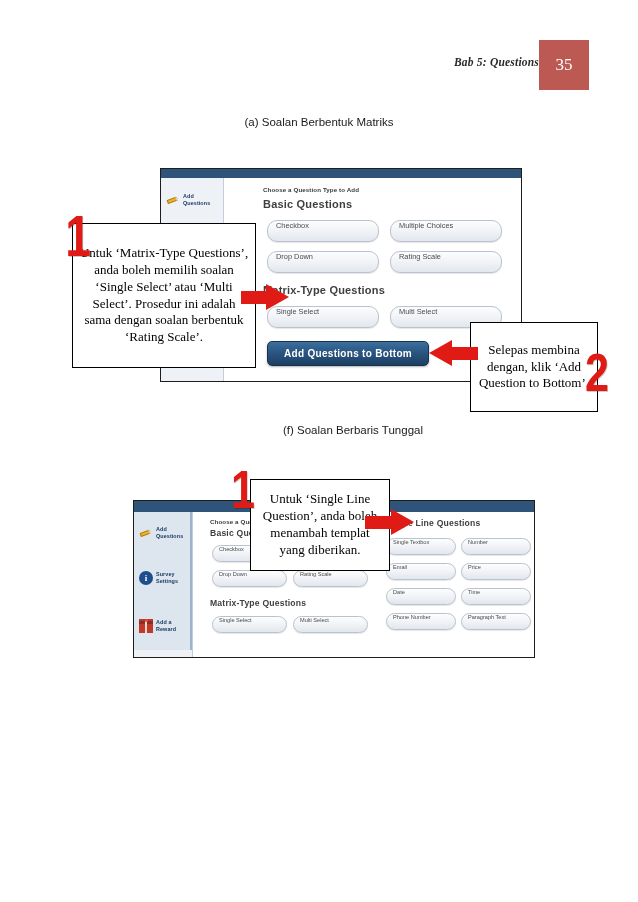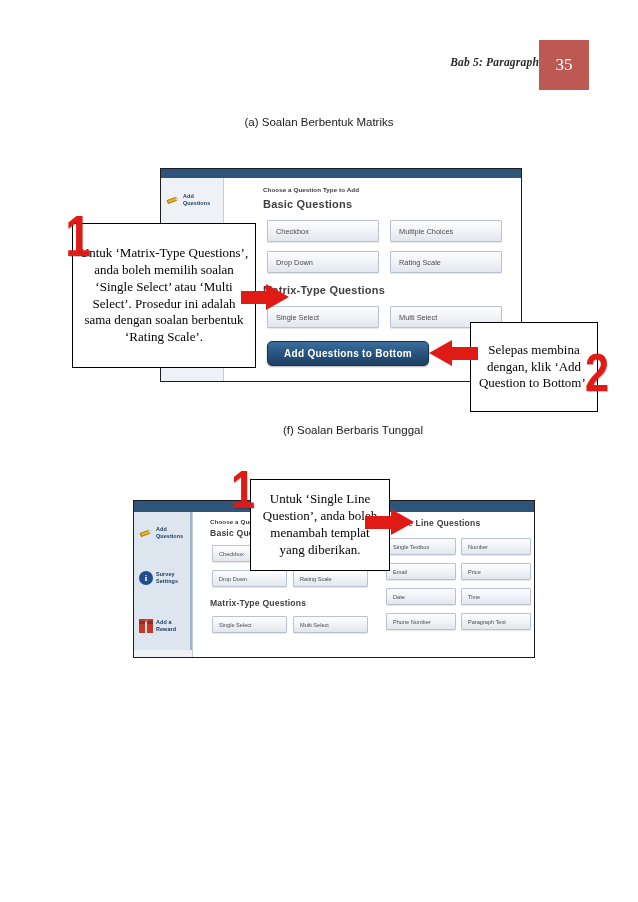--- a/index.html
+++ b/index.html
@@ -69,22 +69,22 @@
   .ic-gift .rib{left:6px;top:2px;width:2px;height:12px;background:#f7d6d0;}
 
   .content{position:absolute;top:0;}
   .c-eyebrow{font-size:6.2px;font-weight:bold;color:#3a3a3a;letter-spacing:.1px;}
   .c-head{font-size:11px;font-weight:bold;color:#3f3f3f;letter-spacing:.2px;}
   .c-head.sm{font-size:8.6px;}
 
   .btn{
     box-sizing:border-box;
     background:linear-gradient(180deg,#fdfdfe 0%,#f2f4f7 45%,#e2e7ee 100%);
-    border:1px solid #b9c3cf;border-radius:1px;
-    display:flex;align-items:center;
+    border:1px solid #b9c3cf;border-radius:10px;
+    display:flex;align-items:flex-start;
     color:#4a4a4a;
     box-shadow:0 1px 1px rgba(0,0,0,.10);
   }
   .btn span{display:block;}
 
   .cta{
     box-sizing:border-box;
     background:linear-gradient(180deg,#3b6e9e 0%,#2b5681 45%,#1d3f63 100%);
     border:1px solid #16334f;border-radius:5px;
     display:flex;align-items:center;justify-content:center;
@@ -121,21 +121,21 @@
   .arrow.right .head{left:52%;top:0;border-top:var(--h) solid transparent;border-bottom:var(--h) solid transparent;border-left:var(--w) solid #e01b16;}
   .arrow.left .stem{right:0;top:25%;width:58%;height:50%;}
   .arrow.left .head{right:52%;top:0;border-top:var(--h) solid transparent;border-bottom:var(--h) solid transparent;border-right:var(--w) solid #e01b16;}
 </style>
 </head>
 <body>
 
 <div class="page">
 
   <div class="hdr">
-    <div class="hdr-text">Bab 5: Paragraph</div>
+    <div class="hdr-text">Bab 5: Questions</div>
   </div>
   <div class="hdr-box"></div>
   <div class="hdr-num">35</div>
 
   <div class="caption" id="cap-a">(a) Soalan Berbentuk Matriks</div>
 
   <div class="shot" style="left:160px;top:168px;width:360px;height:212px;">
     <div class="shot-topbar" style="width:360px;height:9px;"></div>
 
     <div class="side" style="top:9px;height:203px;">

